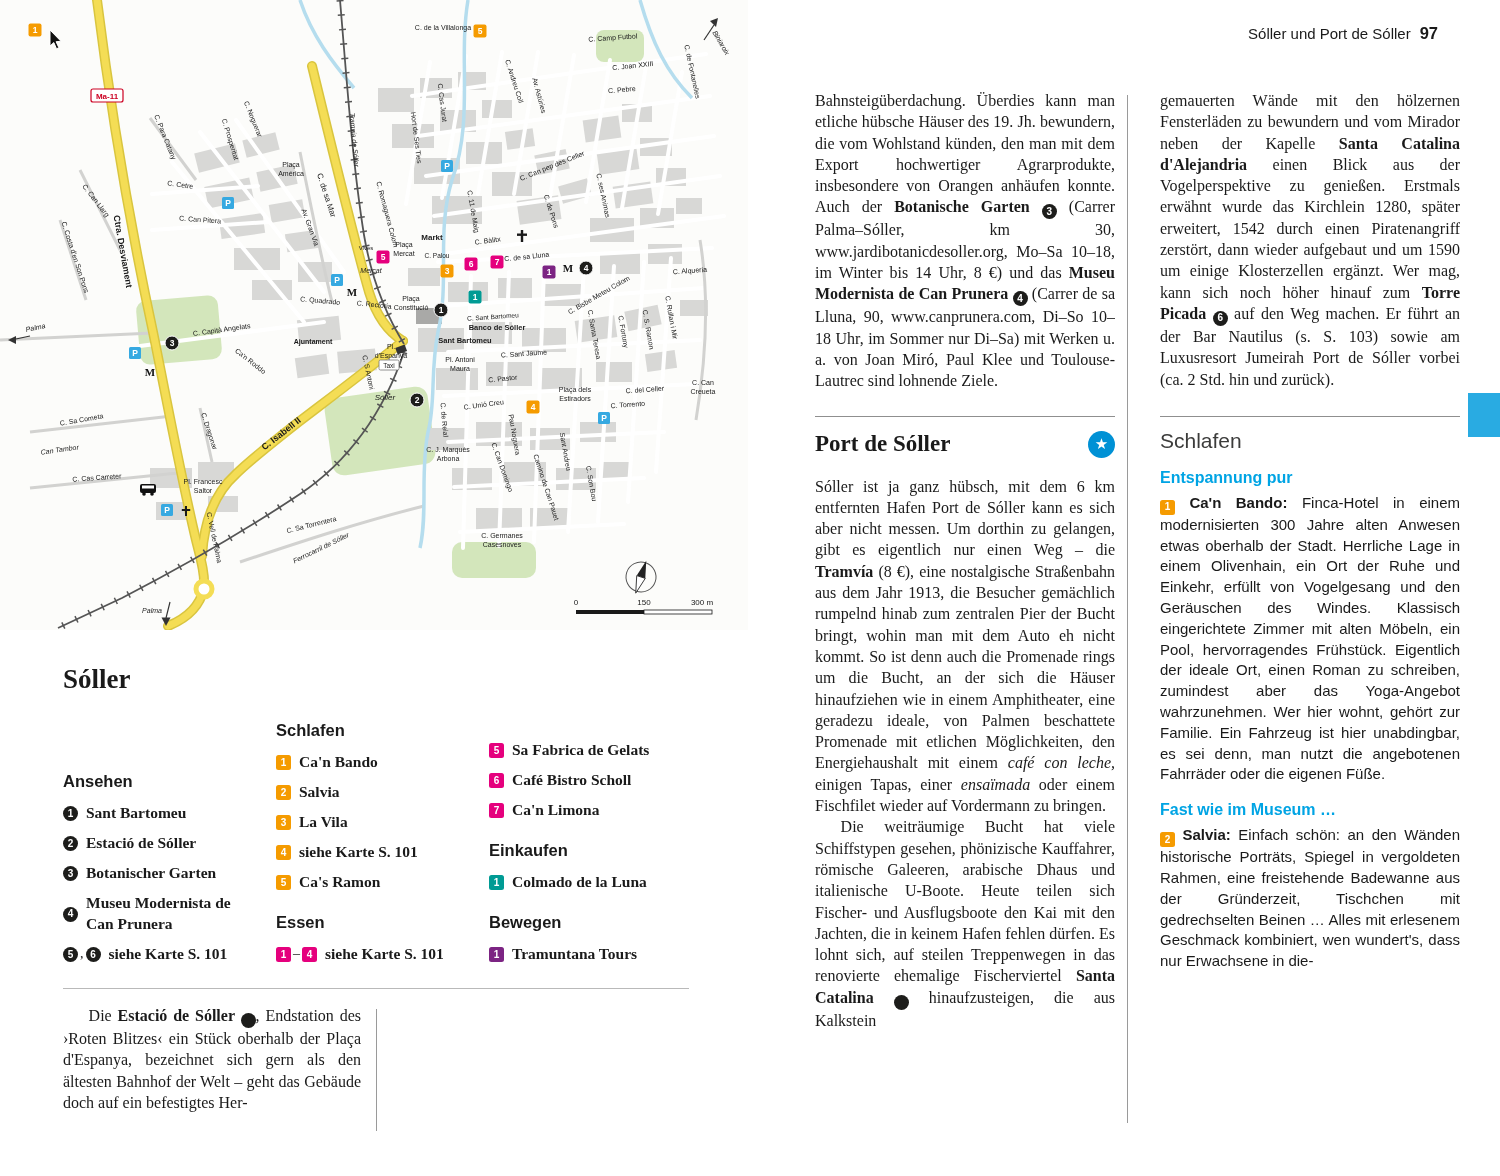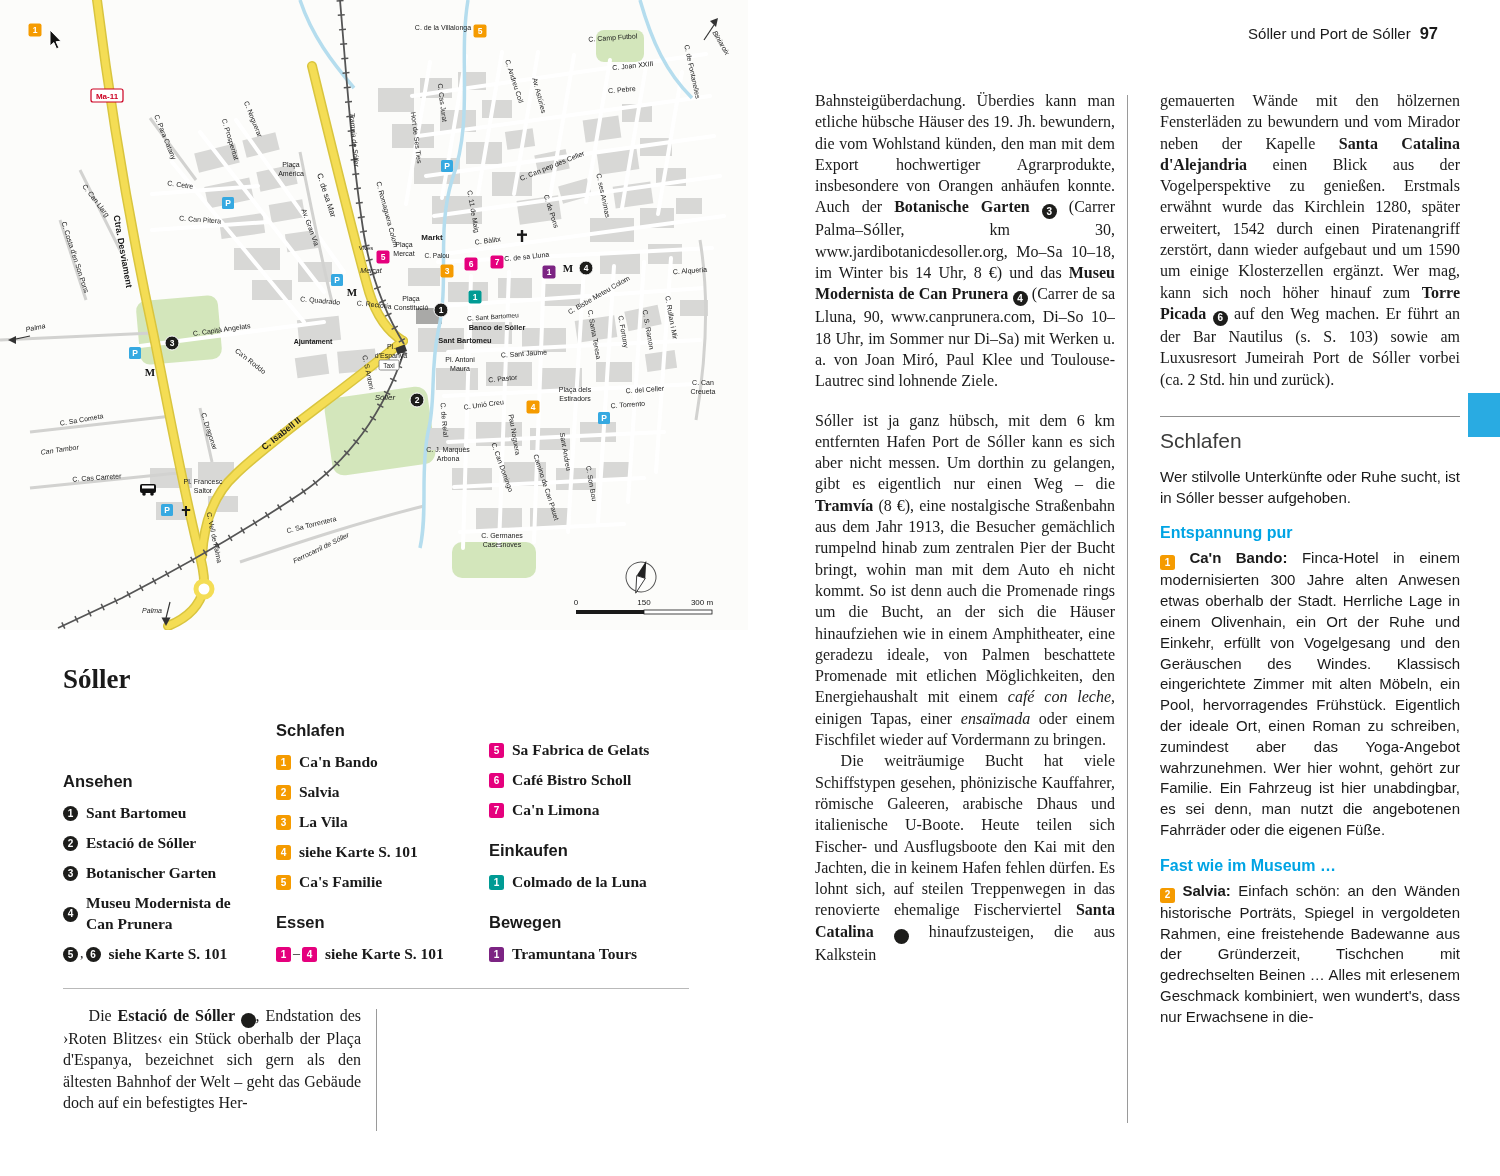--- a/index.html
+++ b/index.html
@@ -512,21 +512,21 @@
             <div class="lg-item">
               <span class="lg-marks">
                 <span class="im sq" style="background: rgb(245, 155, 0);">4</span>
               </span>
               <span class="lg-text">siehe Karte S. 101</span>
             </div>
             <div class="lg-item">
               <span class="lg-marks">
                 <span class="im sq" style="background: rgb(245, 155, 0);">5</span>
               </span>
-              <span class="lg-text">Ca's Familie</span>
+              <span class="lg-text">Ca's Ramon</span>
             </div>
           </div>
           <div class="lg-sec">
             <div class="lg-h">Essen</div>
             <div class="lg-item">
               <span class="lg-marks">
                 <span class="im sq" style="background: rgb(229, 0, 125);">1</span>
                 <span class="lg-sep"> – </span>
                 <span class="im sq" style="background: rgb(229, 0, 125);">4</span>
               </span>
@@ -582,29 +582,34 @@
     <div class="bl-col">
       <p class="p ind"><span>Die </span><span style="font-weight: bold;">Estació de Sóller </span><span class="im" style="background: rgb(29, 29, 27);">2</span><span>, Endstation des ›Roten Blitzes‹ ein Stück oberhalb der Plaça d'Espanya, bezeichnet sich gern als den ältesten Bahnhof der Welt – geht das Gebäude doch auf ein befestigtes Her-</span></p>
     </div>
     <div class="bl-div"></div>
   </div>
 
   <div class="cols-div"></div>
 
   <div class="col3">
     <p class="p"><span>Bahnsteigüberdachung. Überdies kann man etliche hübsche Häuser des 19. Jh. bewundern, die vom Wohlstand künden, den man mit dem Export hochwertiger Agrarprodukte, insbesondere von Orangen anhäufen konnte. Auch der </span><span style="font-weight: bold;">Botanische Garten </span><span class="im" style="background: rgb(29, 29, 27);">3</span><span> (Carrer Palma–Sóller, km 30, www.jardibotanicdesoller.org, Mo–Sa 10–18, im Winter bis 14 Uhr, 8 €) und das </span><span style="font-weight: bold;">Museu Modernista de Can Prunera </span><span class="im" style="background: rgb(29, 29, 27);">4</span><span> (Carrer de sa Lluna, 90, www.canprunera.com, Di–So 10–18 Uhr, im Sommer nur Di–Sa) mit Werken u. a. von Joan Miró, Paul Klee und Toulouse-Lautrec sind lohnende Ziele.</span></p>
+    <div class="sec-head">
+      <h2>Port de Sóller</h2>
+      <span class="star-badge">
+          <span>★</span>
+        </span>
+    </div>
     <p class="p after-head"><span>Sóller ist ja ganz hübsch, mit dem 6 km entfernten Hafen Port de Sóller kann es sich aber nicht messen. Um dorthin zu gelangen, gibt es eigentlich nur einen Weg – die </span><span style="font-weight: bold;">Tramvía</span><span> (8 €), eine nostalgische Straßenbahn aus dem Jahr 1913, die Besucher gemächlich rumpelnd hinab zum zentralen Pier der Bucht bringt, wohin man mit dem Auto eh nicht kommt. So ist denn auch die Promenade rings um die Bucht, an der sich die Häuser hinaufziehen wie in einem Amphitheater, eine geradezu ideale, von Palmen beschattete Promenade mit etlichen Möglichkeiten, den Energiehaushalt mit einem </span><span style="font-style: italic;">café con leche,</span><span> einigen Tapas, einer </span><span style="font-style: italic;">ensaïmada</span><span> oder einem Fischfilet wieder auf Vordermann zu bringen.</span></p>
     <p class="p ind"><span>Die weiträumige Bucht hat viele Schiffstypen gesehen, phönizische Kauffahrer, römische Galeeren, arabische Dhaus und italienische U-Boote. Heute teilen sich Fischer- und Ausflugsboote den Kai mit den Jachten, die in keinem Hafen fehlen dürfen. Es lohnt sich, auf steilen Treppenwegen in das renovierte ehemalige Fischerviertel </span><span style="font-weight: bold;">Santa Catalina </span><span class="im" style="background: rgb(29, 29, 27);">5</span><span> hinaufzusteigen, die aus Kalkstein</span></p>
   </div>
 
   <div class="col4">
     <p class="p"><span>gemauerten Wände mit den hölzernen Fensterläden zu bewundern und vom Mirador neben der Kapelle </span><span style="font-weight: bold;">Santa Catalina d'Alejandria</span><span> einen Blick aus der Vogelperspektive zu genießen. Erstmals erwähnt wurde das Kirchlein 1280, später erweitert, 1542 durch einen Piratenangriff zerstört, dann wieder aufgebaut und um 1590 um einige Klosterzellen ergänzt. Wer mag, kann sich noch höher hinauf zum </span><span style="font-weight: bold;">Torre Picada </span><span class="im" style="background: rgb(29, 29, 27);">6</span><span> auf den Weg machen. Er führt an der Bar Nautilus (s. S. 103) sowie am Luxusresort Jumeirah Port de Sóller vorbei (ca. 2 Std. hin und zurück).</span></p>
     <div class="schlafen-head">
       <h3>Schlafen</h3>
     </div>
-    <p class="sp">Wer stilvolle Unterkünfte oder Ruhe sucht, ist in Sóller besser aufgehoben.</p>
     <div class="cyan-h">Entspannung pur</div>
     <p class="sp"><span class="im sq" style="background: rgb(245, 155, 0);">1</span><span style="font-weight: bold;"> Ca'n Bando: </span><span>Finca-Hotel in einem modernisierten 300 Jahre alten Anwesen etwas oberhalb der Stadt. Herrliche Lage in einem Olivenhain, ein Ort der Ruhe und Einkehr, erfüllt von Vogelgesang und den Geräuschen des Windes. Klassisch eingerichtete Zimmer mit alten Möbeln, ein Pool, hervorragendes Frühstück. Eigentlich der ideale Ort, einen Roman zu schreiben, zumindest aber das Yoga-Angebot wahrzunehmen. Wer hier wohnt, gehört zur Familie. Ein Fahrzeug ist hier unabdingbar, es sei denn, man nutzt die angebotenen Fahrräder oder die eigenen Füße.</span></p>
     <div class="cyan-h">Fast wie im Museum …</div>
     <p class="sp"><span class="im sq" style="background: rgb(245, 155, 0);">2</span><span style="font-weight: bold;"> Salvia: </span><span>Einfach schön: an den Wänden historische Porträts, Spiegel in vergoldeten Rahmen, eine freistehende Badewanne aus der Gründerzeit, Tischchen mit gedrechselten Beinen … Alles mit erlesenem Geschmack kombiniert, wen wundert's, dass nur Erwachsene in die-</span></p>
   </div>
 
 </div>
 
 </body></html>

